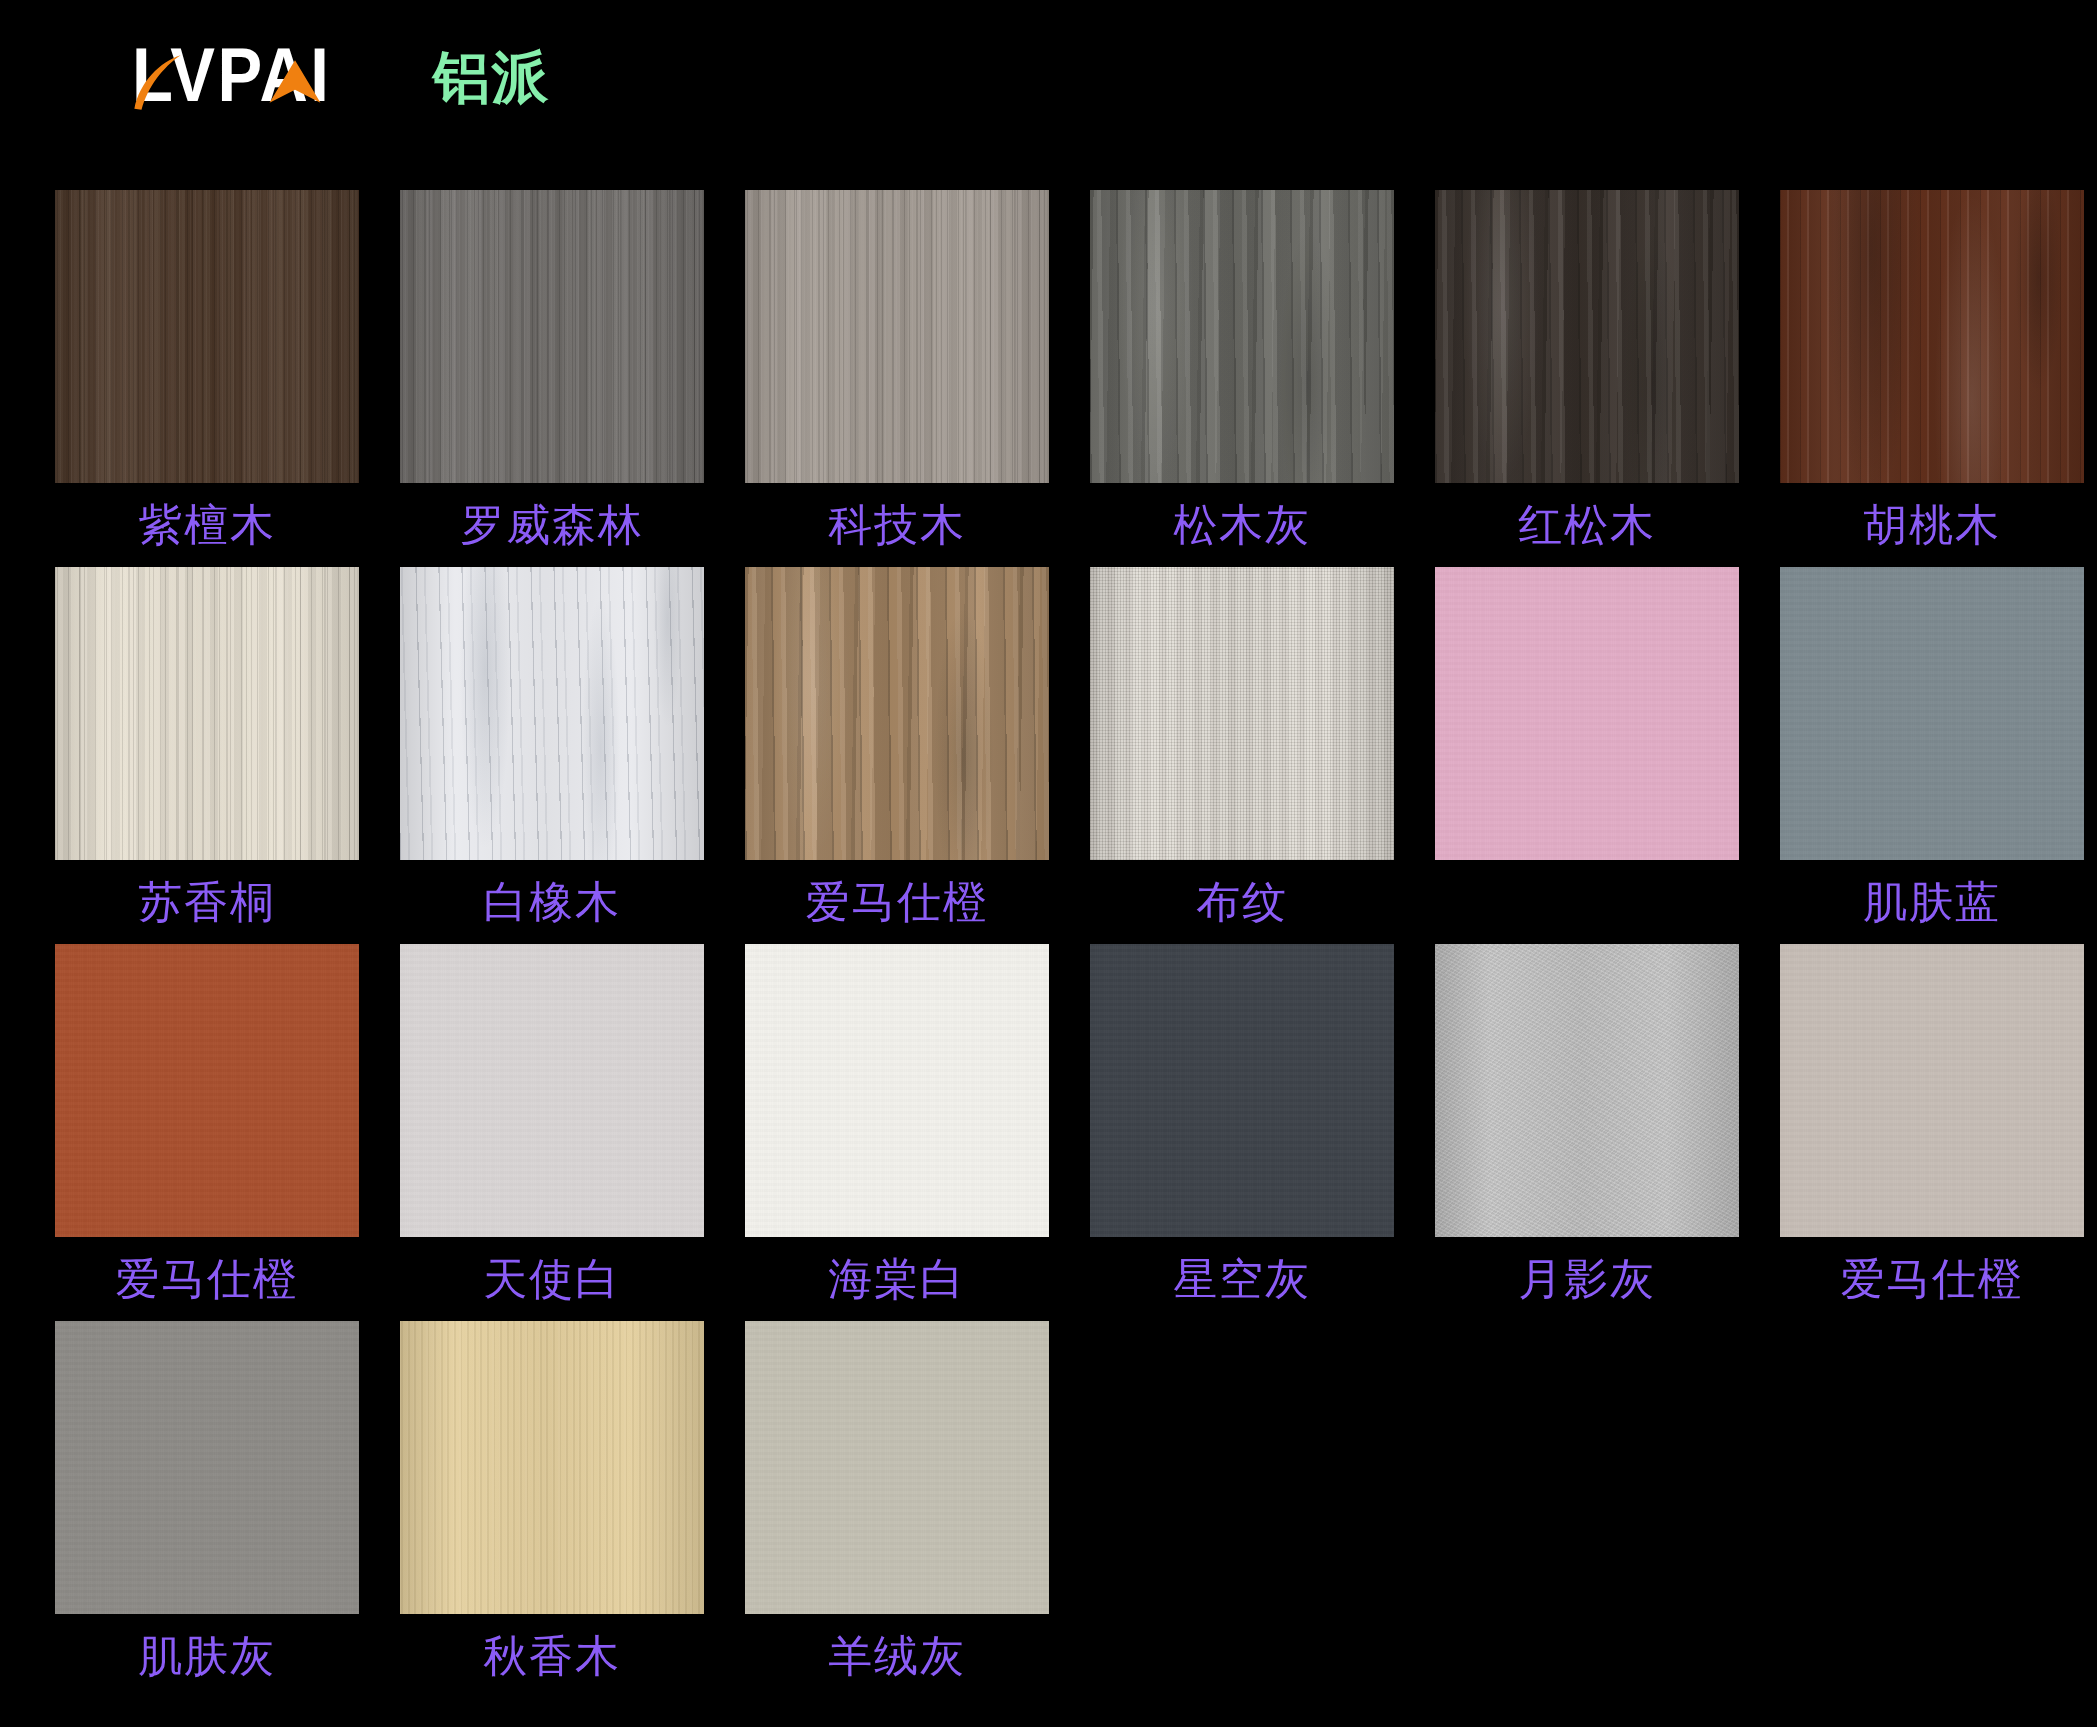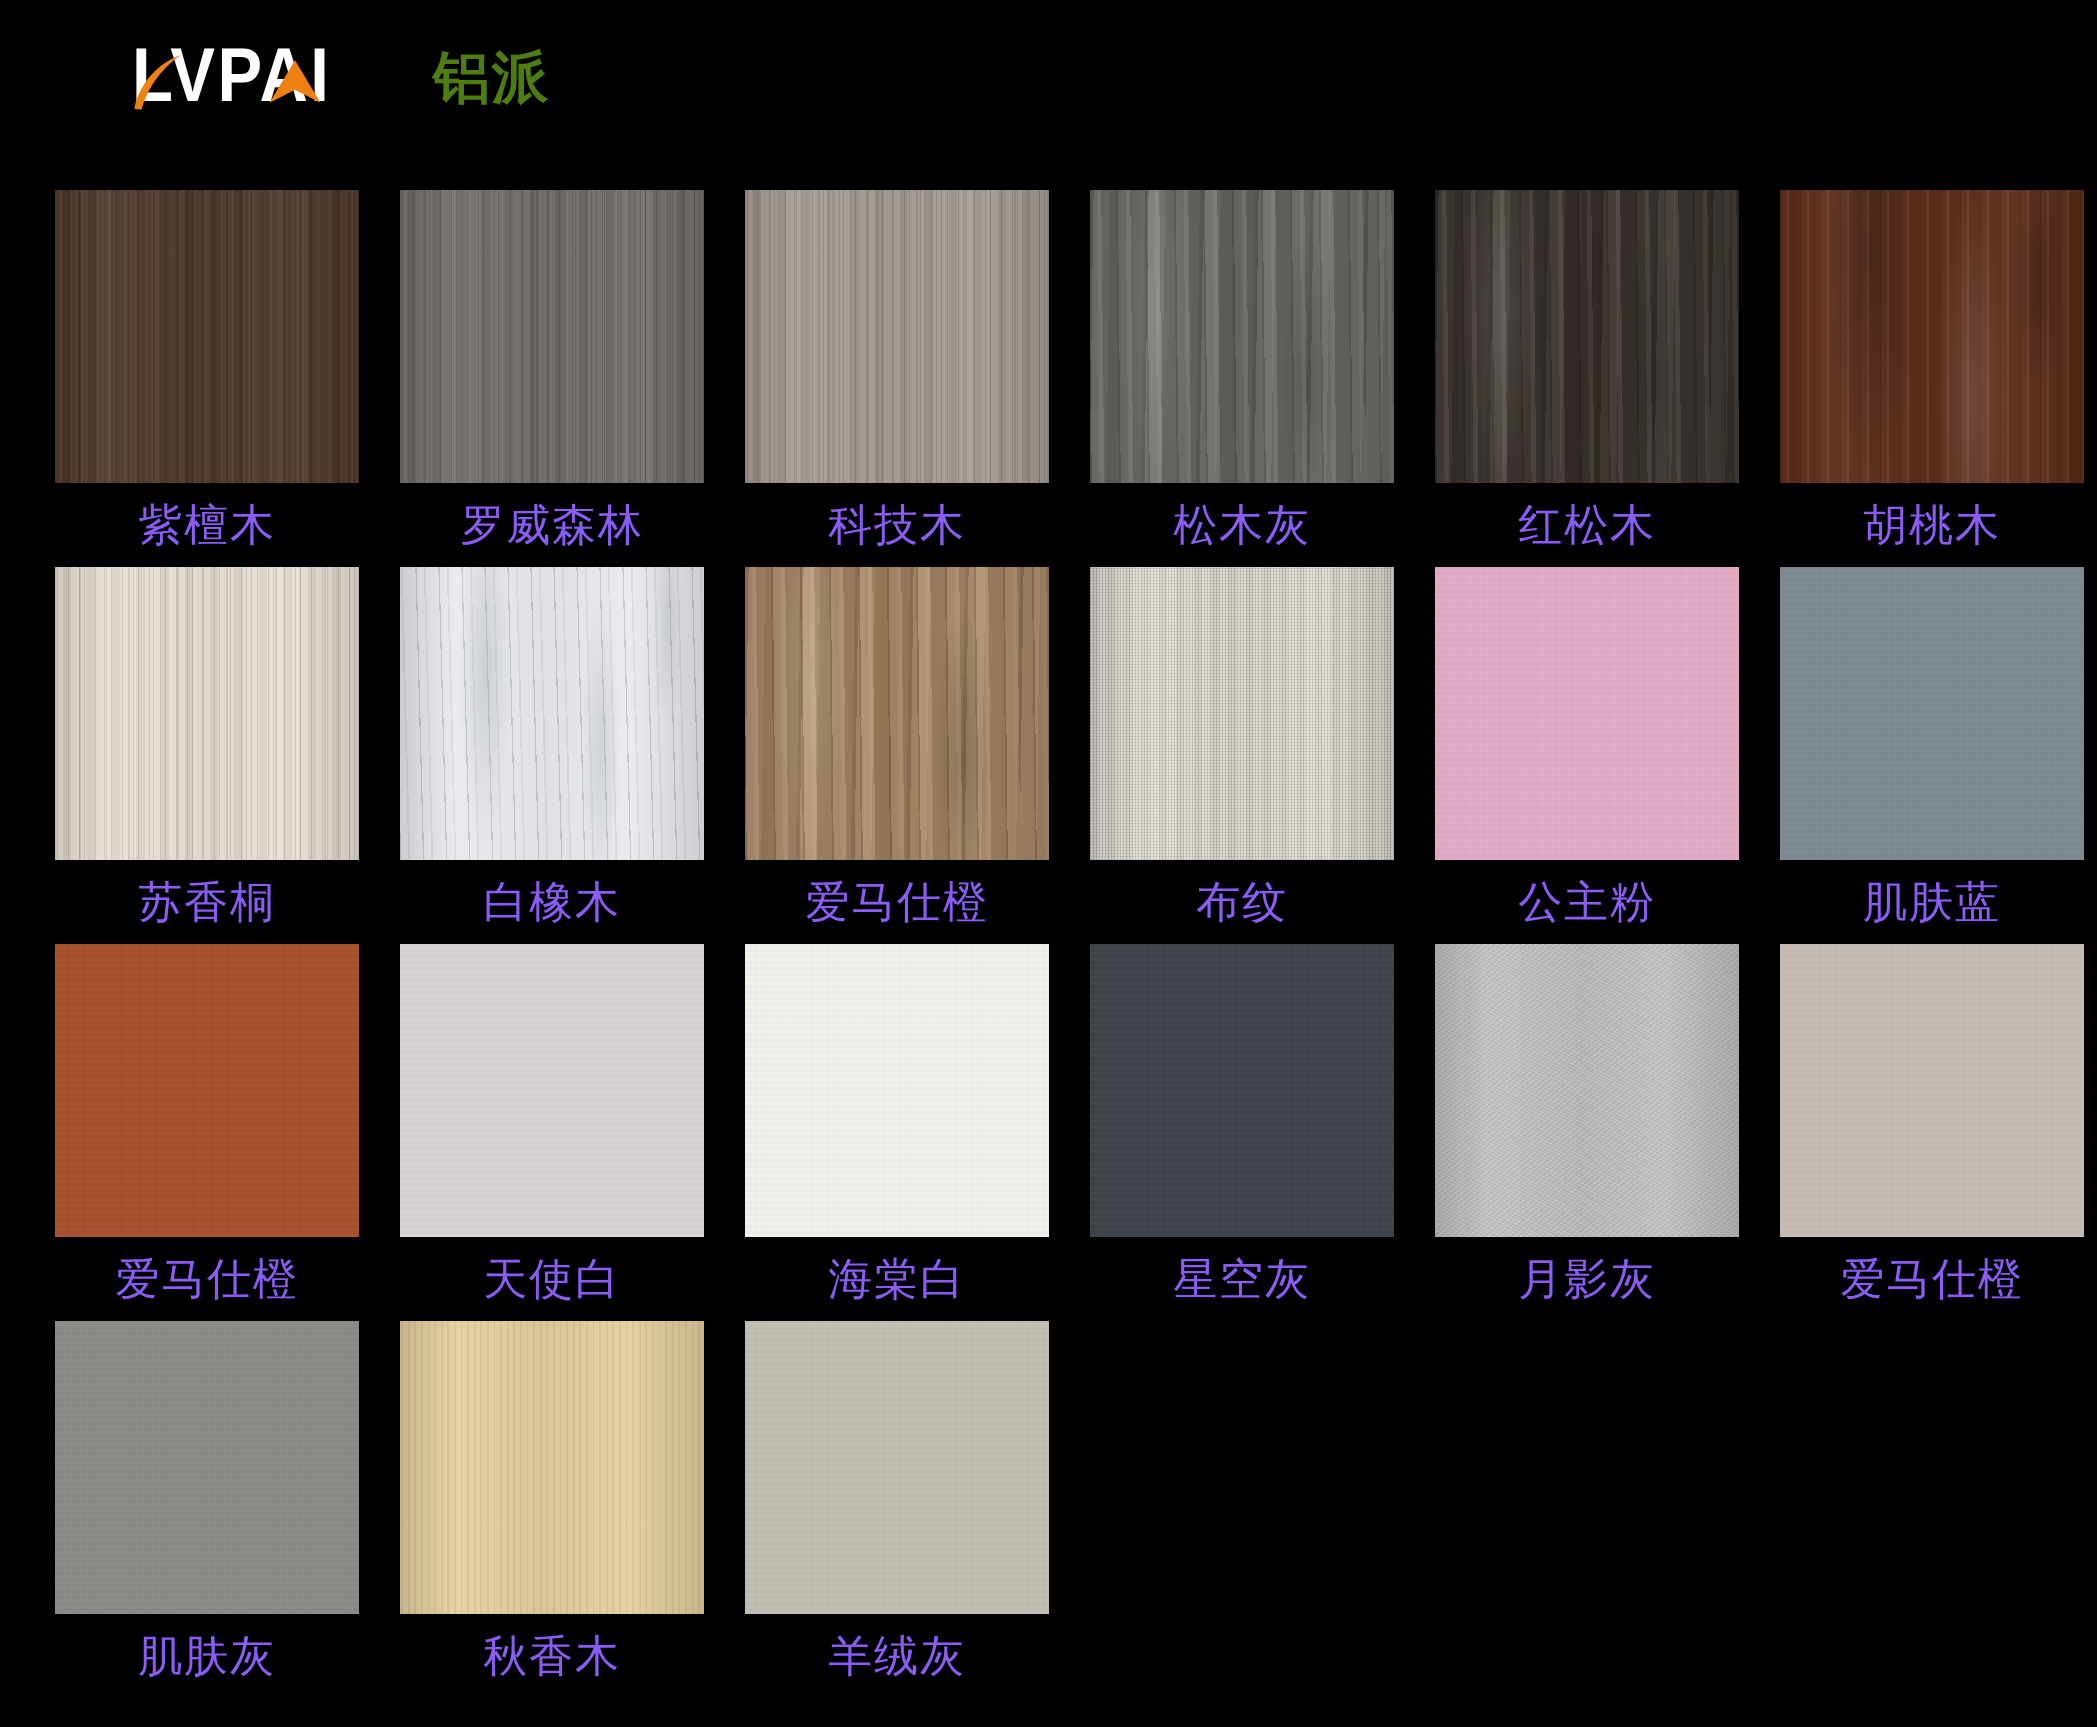--- a/index.html
+++ b/index.html
@@ -28,21 +28,21 @@
     transform:scaleY(1.12);transform-origin:bottom left;
   }
   .logo-swoosh{
     position:absolute;left:-3.6px;top:8.4px;width:84px;height:57px;z-index:3;
     pointer-events:none;
   }
   .logo-tri{
     position:absolute;left:136px;top:13px;z-index:3;width:54px;height:45px;
   }
   .logo-cn{
-    font-size:57px;font-weight:700;line-height:1;color:#4d7c0f;
+    font-size:57px;font-weight:700;line-height:1;color:#86efac;
     letter-spacing:1.2px;
     transform:translateY(-2.4px);
   }
 
   
   .grid{
     position:absolute;left:55px;top:190px;
     width:1991px;
     display:grid;
     grid-template-columns:repeat(6,304px);
@@ -248,21 +248,20 @@
       <div class="swatch" style="background-color: rgb(221, 216, 207);">
         <div class="tex tex-linen"></div>
         <div class="vgrad"></div>
       </div>
       <div class="label">布纹</div>
     </div>
     <div class="cell">
       <div class="swatch" style="background-color: rgb(226, 173, 198);">
         <div class="tex tex-matte"></div>
       </div>
-      <div class="label">公主粉</div>
     </div>
     <div class="cell">
       <div class="swatch" style="background-color: rgb(125, 138, 144);">
         <div class="tex tex-matte"></div>
       </div>
       <div class="label">肌肤蓝</div>
     </div>
     <div class="cell">
       <div class="swatch" style="background-color: rgb(169, 80, 47);">
         <div class="tex tex-matte"></div>

